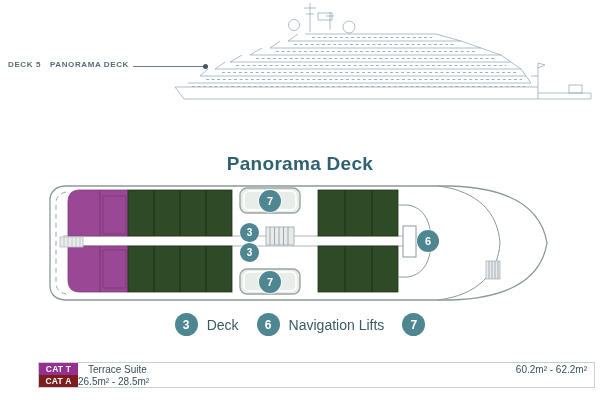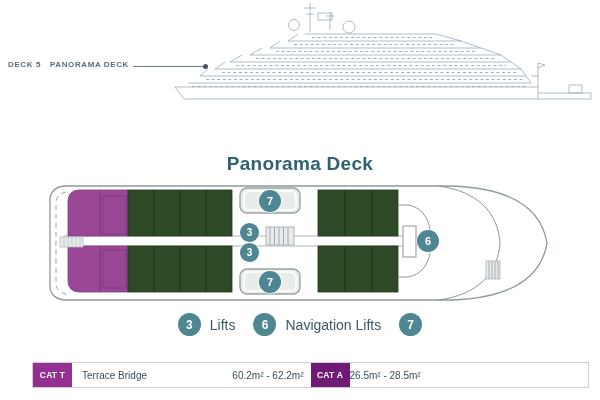--- a/index.html
+++ b/index.html
@@ -35,27 +35,27 @@
 
   
   .legend{position:absolute;top:313px;left:0;width:600px;display:flex;
     justify-content:center;align-items:center;gap:18px;}
   .legend-item{display:flex;align-items:center;gap:9px;}
   .legend-circle{width:23px;height:23px;border-radius:50%;background:#4e8691;color:#fff;
     display:flex;align-items:center;justify-content:center;font-size:12px;font-weight:bold;}
   .legend-text{font-size:14px;color:#3a5a66;}
 
   
-  .cat-table{position:absolute;left:32px;top:362px;width:557px;height:26px;
-    display:flex;border:1px solid #c9cfd3;background:#fff;box-sizing:border-box;}
+  .cat-table{position:absolute;left:38px;top:362px;width:557px;height:26px;
+    display:flex;border:1px solid #c9cfd3;background:#fff;box-sizing:border-box;flex-direction:column;}
   .cat-row{flex:1;display:flex;align-items:center;min-width:0;}
   .cat-badge{width:39px;align-self:stretch;display:flex;align-items:center;justify-content:center;
     color:#fff;font-size:8.5px;font-weight:bold;letter-spacing:0.2px;flex:none;}
   .badge-t{background:#952f91;}
-  .badge-a{background:#701a75;}
+  .badge-a{background:#7f1d1d;}
   .cat-name{flex:1;padding-left:10px;font-size:10px;color:#3b4d5c;}
   .cat-size{padding-right:7px;font-size:10px;color:#3b4d5c;white-space:nowrap;}
 </style>
 </head>
 <body>
 
 <div id="stage">
 
   <div>
     <span id="deck-number" class="deck-label">DECK 5</span>
@@ -162,35 +162,35 @@
 
   <div id="marker-boat-top" class="marker m-md">7</div>
   <div id="marker-boat-bottom" class="marker m-md">7</div>
   <div id="marker-lift-1" class="marker m-sm">3</div>
   <div id="marker-lift-2" class="marker m-sm">3</div>
   <div id="marker-bridge" class="marker m-md">6</div>
 
   <div class="legend">
     <div class="legend-item">
       <span class="legend-circle">3</span>
-      <span class="legend-text">Lifts</span>
+      <span class="legend-text">Deck</span>
     </div>
     <div class="legend-item">
       <span class="legend-circle">6</span>
       <span class="legend-text">Navigation Lifts</span>
     </div>
     <div class="legend-item">
       <span class="legend-circle">7</span>
     </div>
   </div>
 
   <div class="cat-table">
     <div class="cat-row">
       <span class="cat-badge badge-t">CAT T</span>
-      <span class="cat-name">Terrace Bridge</span>
+      <span class="cat-name">Terrace Suite</span>
       <span class="cat-size">60.2m² - 62.2m²</span>
     </div>
     <div class="cat-row">
       <span class="cat-badge badge-a">CAT A</span>
       <span class="cat-size">26.5m² - 28.5m²</span>
     </div>
   </div>
 
 </div>
 

